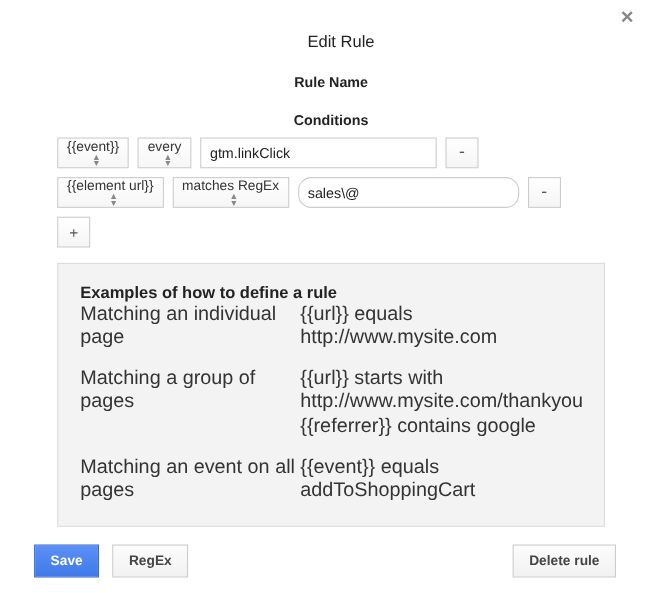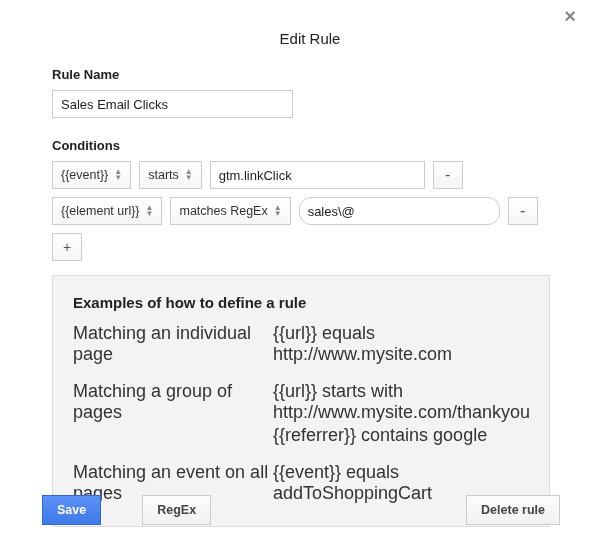--- a/index.html
+++ b/index.html
@@ -36,20 +36,21 @@
     text-align: center;
   }
   .pad {
     padding: 0 40px 0 52px;
   }
   .section-label {
     font-weight: bold;
     font-size: 13px;
     margin-top: 20px;
     margin-bottom: 8px;
+    text-align: center;
   }
   .text-input {
     border: 1px solid #ccc;
     height: 28px;
     padding: 4px 8px;
     font-size: 13px;
     font-family: inherit;
     color: #222;
     background: #fff;
   }
@@ -69,20 +70,21 @@
     display: inline-flex;
     align-items: center;
     border: 1px solid #ccc;
     background: linear-gradient(#fff,#f6f6f6);
     height: 28px;
     padding: 0 8px;
     font-size: 12.5px;
     color: #333;
     cursor: pointer;
     white-space: nowrap;
+    flex-direction: column;
   }
   .spinner {
     display: inline-flex;
     flex-direction: column;
     margin-left: 6px;
     line-height: 5px;
     color: #888;
     font-size: 8px;
   }
   .spinner span { display: block; height: 6px; }
@@ -103,39 +105,38 @@
   .plus-btn { width: 30px; font-size: 14px; }
   .examples {
     margin-top: 14px;
     border: 1px solid #ddd;
     background: #f3f3f3;
     padding: 18px 20px 20px 20px;
   }
   .examples-title {
     font-weight: bold;
     font-size: 15px;
-    margin-bottom: 12px;
+    margin-bottom: 0;
   }
   .ex-row {
     display: flex;
     margin-bottom: 14px;
     font-size: 18px;
     color: #333;
   }
   .ex-row:last-child { margin-bottom: 0; }
   .ex-left { width: 200px; flex: 0 0 200px; }
   .ex-right { flex: 1; }
   .ex-right div { margin-bottom: 2px; }
   .footer {
     position: absolute;
-    left: 12px; right: 0; bottom: 14px;
+    left: 1px; right: 0; bottom: 14px;
     padding: 0 30px;
     display: flex;
     align-items: center;
-    gap: 29px;
   }
   .gap { flex: 1; }
   .btn {
     border: 1px solid #ccc;
     background: linear-gradient(#fcfcfc,#f1f1f1);
     height: 30px;
     padding: 0 14px;
     font-size: 12.5px;
     color: #444;
     font-weight: bold;
@@ -154,35 +155,34 @@
 <body>
 
 <div class="dialog">
 
   <div class="close-x">×</div>
 
   <div class="title">Edit Rule</div>
 
   <div class="pad">
     <div class="section-label">Rule Name</div>
-    <input class="text-input rule-name-input" value="Sales Email Clicks" style="">
 
     <div class="section-label">Conditions</div>
 
     
     <div class="cond-row">
       <div class="select">
         <span>{{event}}</span>
         <span class="spinner">
             <span>▲</span>
             <span>▼</span>
           </span>
       </div>
       <div class="select">
-        <span>starts</span>
+        <span>every</span>
         <span class="spinner">
             <span>▲</span>
             <span>▼</span>
           </span>
       </div>
       <input class="text-input val-input-1" value="gtm.linkClick" style="">
       <div class="minus-btn">-</div>
     </div>
 
     

